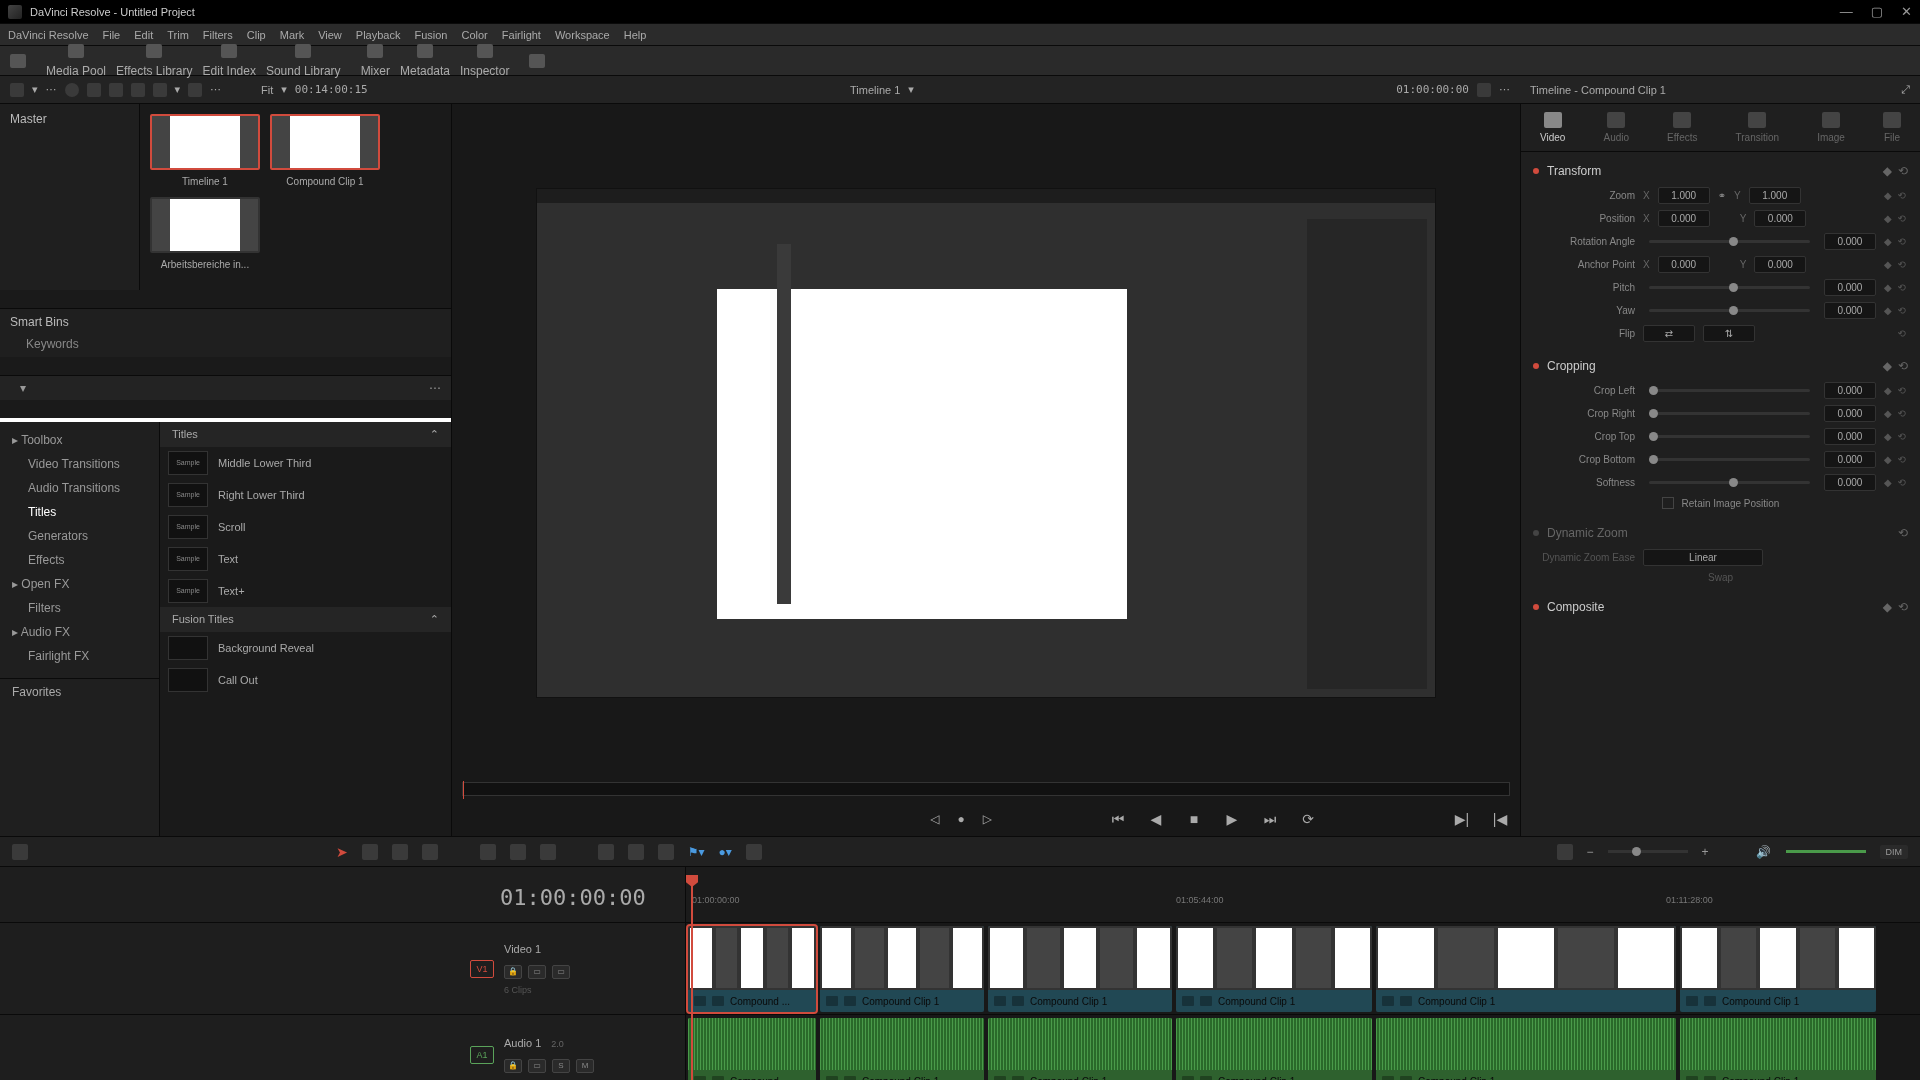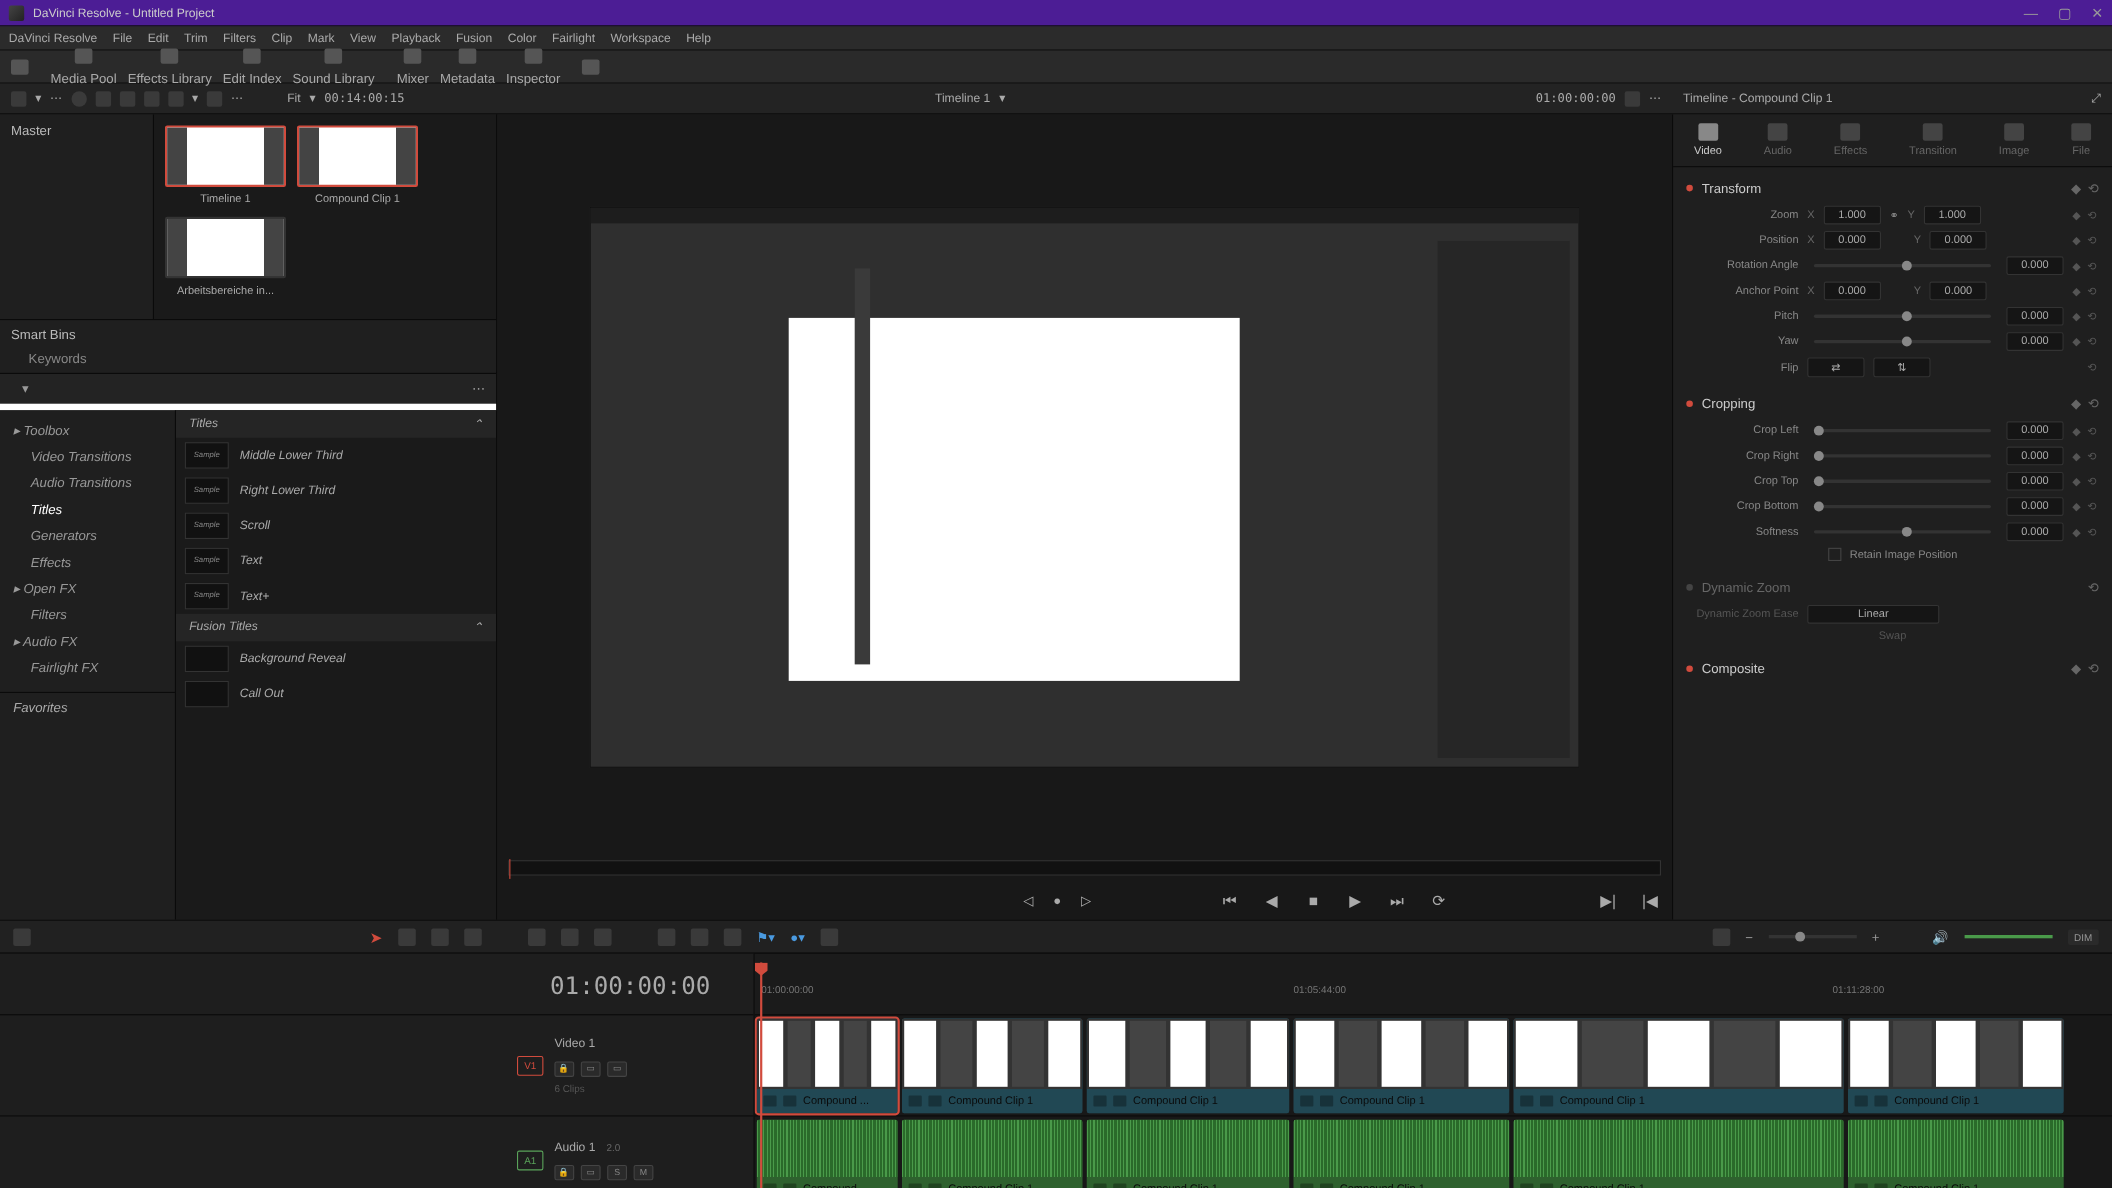--- a/index.html
+++ b/index.html
@@ -1,19 +1,19 @@
 <!DOCTYPE html>
 <html><head>
 <meta charset="utf-8">
 <style>
 * { margin: 0; padding: 0; box-sizing: border-box; font-family: -apple-system, "Segoe UI", Arial, sans-serif; }
 body { background: #1a1a1a; color: #999; font-size: 12px; width: 1920px; height: 1080px; overflow: hidden; }
 
 
-.titlebar { height: 24px; background: #4c1d95; display: flex; align-items: center; padding: 0 8px; border-bottom: 1px solid #0a0a0a; }
+.titlebar { height: 24px; background: #000000; display: flex; align-items: center; padding: 0 8px; border-bottom: 1px solid #0a0a0a; }
 .titlebar .app-icon { width: 14px; height: 14px; background: linear-gradient(135deg,#444,#222); border-radius: 2px; margin-right: 8px; }
 .titlebar .title { color: #ccc; font-size: 11px; }
 .titlebar .win-controls { margin-left: auto; display: flex; gap: 18px; color: #999; }
 .titlebar .win-controls span { cursor: pointer; font-size: 13px; }
 
 
 .menubar { height: 22px; background: #2b2b2b; display: flex; align-items: center; padding: 0 8px; border-bottom: 1px solid #0a0a0a; }
 .menubar span { color: #aaa; font-size: 11px; margin-right: 14px; cursor: pointer; }
 
 
@@ -27,35 +27,35 @@
 
 .subbar { height: 28px; background: #232323; display: flex; align-items: center; border-bottom: 1px solid #0a0a0a; font-size: 11px; color: #aaa; }
 .subbar .seg { padding: 0 10px; display: flex; align-items: center; gap: 8px; }
 .subbar .small-icon { width: 14px; height: 14px; background: #3a3a3a; border-radius: 2px; }
 .subbar .dots { color: #aaa; }
 
 
 .main { display: flex; height: 732px; }
 
 
-.leftcol { width: 452px; display: flex; flex-direction: column; border-right: 1px solid #0a0a0a; }
+.leftcol { width: 452px; display: flex; flex-direction: column; border-right: 1px solid #0a0a0a; gap: 18px; }
 .mediapool { display: flex; flex: 1; }
 .bins { width: 140px; background: #1f1f1f; border-right: 1px solid #0a0a0a; padding: 8px 10px; color: #bbb; font-size: 12px; }
 .bins .master { font-weight: 500; margin-bottom: 12px; }
 .thumbs { flex: 1; background: #1a1a1a; padding: 10px; position: relative; }
 .thumb { display: inline-block; width: 110px; vertical-align: top; margin: 0 10px 10px 0; text-align: center; }
 .thumb .timg { height: 56px; background: #fff; border: 2px solid #333; border-radius: 2px; position: relative; }
 .thumb .timg.sel { border-color: #d14b3d; }
 .thumb .timg::before, .thumb .timg::after { content: ''; position: absolute; top: 0; bottom: 0; width: 18px; background: #444; }
 .thumb .timg::before { left: 0; }
 .thumb .timg::after  { right: 0; }
 .thumb .tlabel { color: #aaa; font-size: 10px; margin-top: 6px; display: block; white-space: nowrap; overflow: hidden; text-overflow: ellipsis; }
 
 .effectsbar { height: 28px; background: #232323; border-top: 1px solid #0a0a0a; display: flex; align-items: center; padding: 0 10px; gap: 10px; }
-.effectspanel { display: flex; height: 470px; border-top: 6px solid #ffffff; font-style: italic; }
+.effectspanel { display: flex; height: 470px; border-top: 4px solid #ffffff; }
 .eff-tree { width: 160px; background: #1f1f1f; border-right: 1px solid #0a0a0a; padding: 6px 0; font-size: 12px; }
 .eff-tree .node { padding: 5px 12px; color: #999; cursor: pointer; }
 .eff-tree .node.indent { padding-left: 28px; }
 .eff-tree .node.active { color: #fff; }
 .eff-tree .fav { padding: 6px 12px; border-top: 1px solid #0a0a0a; margin-top: 10px; color: #aaa; }
 .eff-list { flex: 1; background: #1a1a1a; overflow: hidden; }
 .eff-header { padding: 6px 12px; background: #252525; color: #aaa; font-size: 11px; display: flex; justify-content: space-between; align-items: center; }
 .eff-item { display: flex; align-items: center; padding: 4px 8px; gap: 10px; cursor: pointer; }
 .eff-item .eicon { width: 40px; height: 24px; background: #111; border: 1px solid #333; display: flex; align-items: center; justify-content: center; font-size: 7px; color: #888; }
 .eff-item .elabel { color: #aaa; font-size: 11px; }

